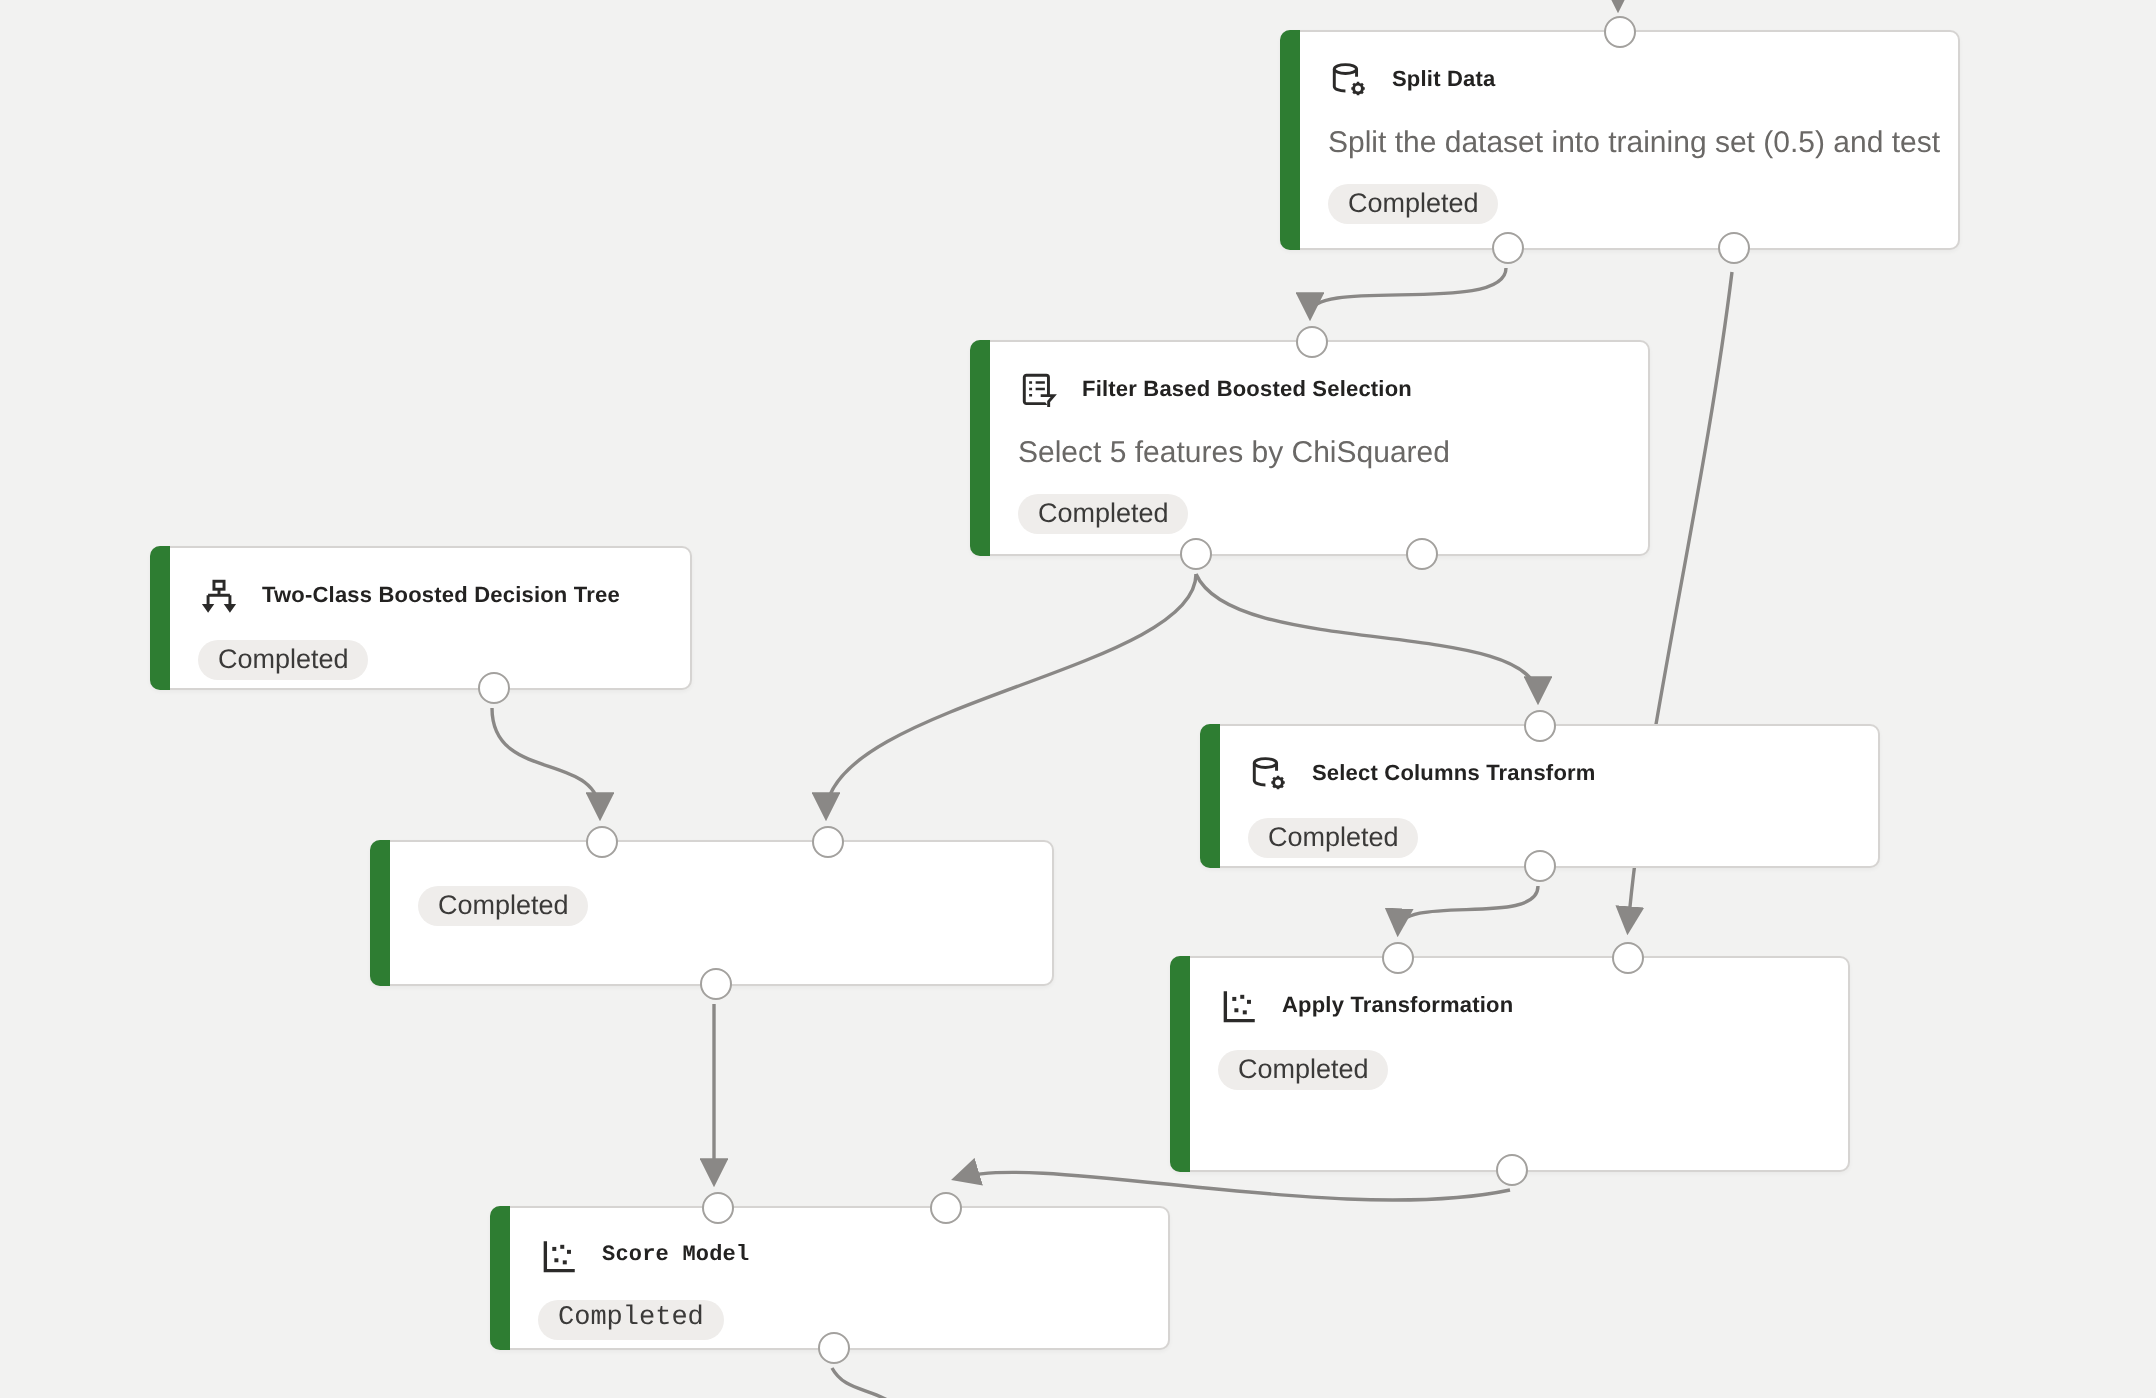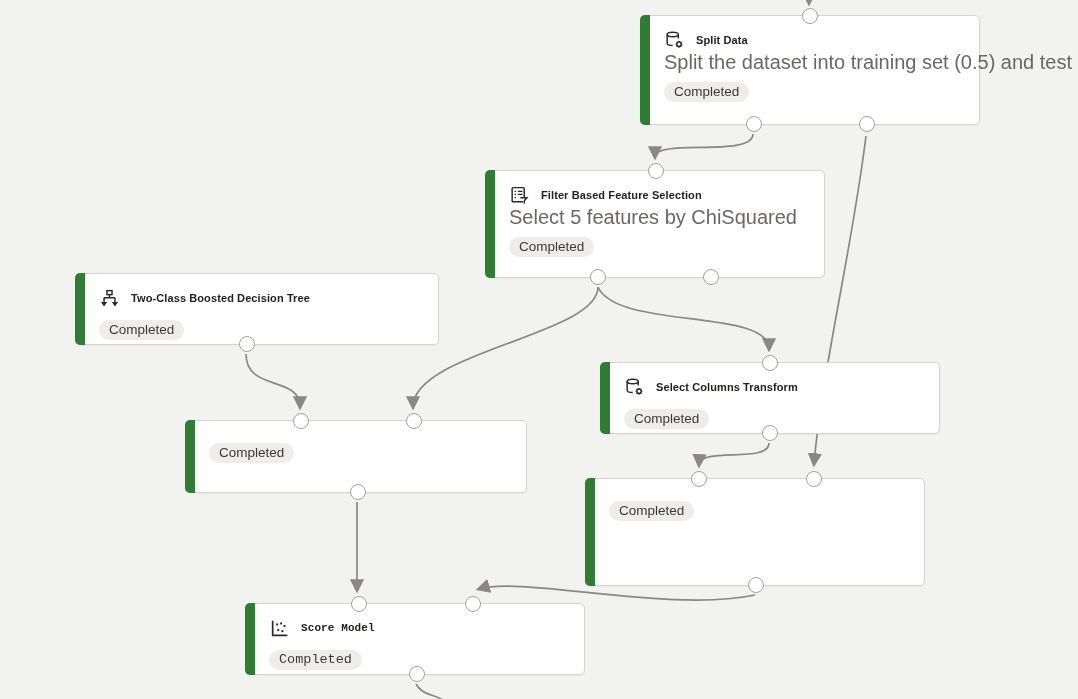--- a/index.html
+++ b/index.html
@@ -14,21 +14,21 @@
   .edges{position:absolute;left:0;top:0;z-index:1;}
   .edge{fill:none;stroke:var(--edge-gray);stroke-width:1.7px;}
   #arrowhead path{fill:var(--edge-gray);}
   .node{position:absolute;z-index:2;background:var(--node-bg);border:1px solid var(--node-border);
         border-radius:5px;padding:12px 14px 10px 23px;box-shadow:0 1px 2px rgba(0,0,0,0.04);}
   .node::before{content:"";position:absolute;left:-1px;top:-1px;bottom:-1px;width:10px;
         background:var(--completed-green);border-radius:5px 0 0 5px;}
   .title-row{display:flex;align-items:center;gap:11px;height:24px;}
   .title{font-size:11px;font-weight:700;color:var(--title-text);letter-spacing:.1px;white-space:nowrap;}
   .icon{width:21px;height:21px;flex:0 0 auto;color:#2b2a29;display:block;}
-  .desc{font-size:20px;color:var(--desc-text);line-height:20px;white-space:nowrap;}
+  .desc{margin-top:10px;font-size:15px;color:var(--desc-text);line-height:20px;white-space:nowrap;}
   .badge{display:inline-block;margin-top:10px;padding:2px 10px 3px;background:var(--badge-bg);
         border-radius:10px;font-size:13.5px;color:var(--badge-text);}
   .port{position:absolute;width:16px;height:16px;border-radius:50%;background:#fff;
         border:1.6px solid var(--port-border);z-index:3;}
   .port.top{top:-8px;} .port.bottom{bottom:-8px;}
 </style>
 </head>
 <body>
 
 <div class="canvas">
@@ -68,30 +68,30 @@
     <span class="port bottom" style="left:218px;"></span>
   </div>
 
   <div class="node" style="left:485px;top:170px;width:340px;height:108px;">
     <div class="title-row">
       <svg class="icon" viewBox="0 0 20 20" fill="none" stroke="currentColor" stroke-width="1.4">
         <rect x="3" y="2.5" width="11.5" height="13.5" rx="1"></rect>
         <path stroke-width="1.2" d="M5.3,6 h1.4 M8.4,6 h4.4 M5.3,9 h1.4 M8.4,9 h4.4 M5.3,12 h1.4"></path>
         <path d="M10.8,12.2 H17 L14.6,15 V17.6" fill="#fff"></path>
       </svg>
-      <span class="title">Filter Based Feature Selection</span>
+      <span class="title">Filter Based Boosted Selection</span>
     </div>
     <div class="desc">Select 5 features by ChiSquared</div>
     <span class="badge">Completed</span>
     <span class="port top" style="left:162px;"></span>
     <span class="port bottom" style="left:104px;"></span>
     <span class="port bottom" style="left:217px;"></span>
   </div>
 
-  <div class="node" style="left:75px;top:273px;width:364px;height:72px;">
+  <div class="node" style="left:75px;top:273px;width:271px;height:72px;">
     <div class="title-row">
       <svg class="icon" viewBox="0 0 20 20" fill="none" stroke="currentColor" stroke-width="1.4">
         <rect x="7.6" y="2.5" width="4.8" height="3.8"></rect>
         <path d="M10,6.3 V9.2 M4.8,9.2 H15.2 M4.8,9.2 V13.6 M15.2,9.2 V13.6"></path>
         <path stroke-width="1.2" fill="currentColor" d="M4.8,16.5 l-1.8,-2.6 h3.6 z M15.2,16.5 l-1.8,-2.6 h3.6 z"></path>
       </svg>
       <span class="title">Two-Class Boosted Decision Tree</span>
     </div>
     <span class="badge">Completed</span>
     <span class="port bottom" style="left:163px;"></span>
@@ -113,20 +113,33 @@
         <path stroke-width="1.2" d="M14.3,10.4 v1 M14.3,15.8 v1 M11.1,13.6 h1 M16.5,13.6 h1 M12,11.3 l.7,.7 M15.9,15.2 l.7,.7 M16.6,11.3 l-.7,.7 M12.7,15.2 l-.7,.7"></path>
       </svg>
       <span class="title">Select Columns Transform</span>
     </div>
     <span class="badge">Completed</span>
     <span class="port top" style="left:161px;"></span>
     <span class="port bottom" style="left:161px;"></span>
   </div>
 
   <div class="node" style="left:585px;top:478px;width:340px;height:108px;">
+    <div class="title-row">
+      <svg class="icon" viewBox="0 0 20 20" fill="none" stroke="currentColor" stroke-width="1.6">
+        <path d="M3.5,2.5 V16.5 H17.5"></path>
+        <g fill="currentColor" stroke="none">
+          <rect x="6.8" y="5.2" width="1.9" height="1.9"></rect>
+          <rect x="10.6" y="4.2" width="1.9" height="1.9"></rect>
+          <rect x="13.8" y="6.6" width="1.9" height="1.9"></rect>
+          <rect x="7.8" y="10.6" width="1.9" height="1.9"></rect>
+          <rect x="11.8" y="11.6" width="1.9" height="1.9"></rect>
+        </g>
+      </svg>
+      <span class="title">Apply Transformation</span>
+    </div>
     <span class="badge">Completed</span>
     <span class="port top" style="left:105px;"></span>
     <span class="port top" style="left:220px;"></span>
     <span class="port bottom" style="left:162px;"></span>
   </div>
 
   <div class="node" style="left:245px;top:603px;width:340px;height:72px;font-family:Liberation Mono, monospace;">
     <div class="title-row">
       <svg class="icon" viewBox="0 0 20 20" fill="none" stroke="currentColor" stroke-width="1.6">
         <path d="M3.5,2.5 V16.5 H17.5"></path>

